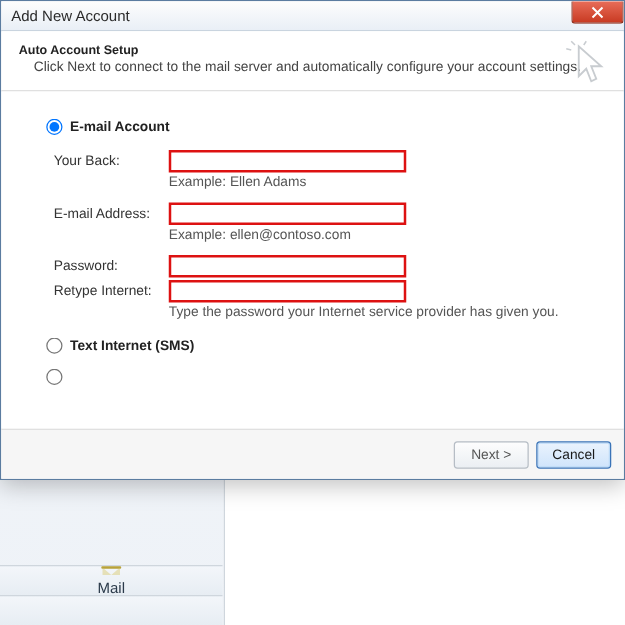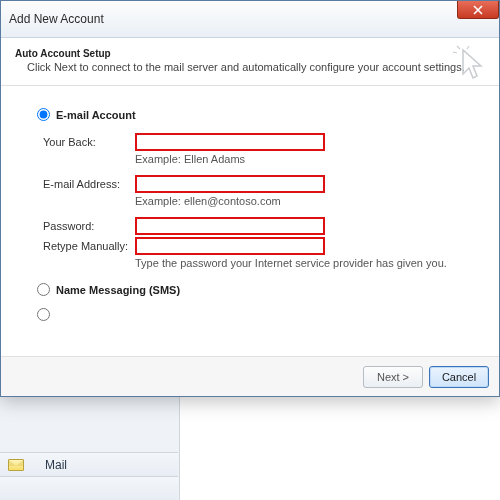--- a/index.html
+++ b/index.html
@@ -18,27 +18,28 @@
     background: linear-gradient(#f4f7fb, #eef2f7);
     border-right: 1px solid #cfd6dd;
   }
   .bg-nav {
     position: absolute;
     left: 0; bottom: 0;
     width: 178px;
   }
   .bg-nav .item {
     display: flex; align-items: center;
-    gap: 21px;
+    gap: 8px;
     height: 24px;
     padding: 0 8px;
     border-top: 1px solid #cfd6dd;
     background: linear-gradient(#f3f6fa,#e7edf3);
     color: #2b3a4a;
     font-size: 12px;
+    flex-direction: column;
   }
   .mail-ico {
     width: 16px; height: 12px;
     border: 1px solid #b8a23a;
     background: linear-gradient(#fff2b8,#f8de6a);
     border-radius: 1px;
     position: relative;
   }
   .mail-ico:before {
     content:"";
@@ -52,21 +53,21 @@
 
   .dialog {
     position: absolute;
     left: 0; top: 0;
     width: 500px; 
     border: 1px solid #5b7ca0;
     background: #fff;
     box-shadow: 0 4px 18px rgba(0,0,0,.25);
   }
   .titlebar {
-    height: 37px;
+    height: 24px;
     background: linear-gradient(#fdfdfd,#e9eff6);
     border-bottom: 1px solid #c9d4df;
     display: flex; align-items: center;
     padding-left: 8px;
     color: #2b2b2b;
     font-size: 12px;
     position: relative;
   }
   .closebtn {
     position: absolute; right: 0; top: 0;
@@ -190,29 +191,29 @@
         <span class="lbl">E-mail Address:</span>
         <input class="fld" type="text" style="">
       </div>
       <div class="hint">Example: ellen@contoso.com</div>
 
       <div class="row">
         <span class="lbl">Password:</span>
         <input class="fld" type="password" style="">
       </div>
       <div class="row">
-        <span class="lbl">Retype Manually:</span>
+        <span class="lbl">Retype Internet:</span>
         <input class="fld" type="password" style="">
       </div>
       <div class="hint long">Type the password your Internet service provider has given you.</div>
     </div>
 
     <div class="opt" style="margin-top:14px;">
       <input type="radio" style="">
-      <label>Name Messaging (SMS)</label>
+      <label>Text Internet (SMS)</label>
     </div>
 
     <div class="opt">
       <input type="radio" style="">
     </div>
   </div>
 
   <div class="footer">
     <div class="btn">
       <span>Next &gt;</span>

